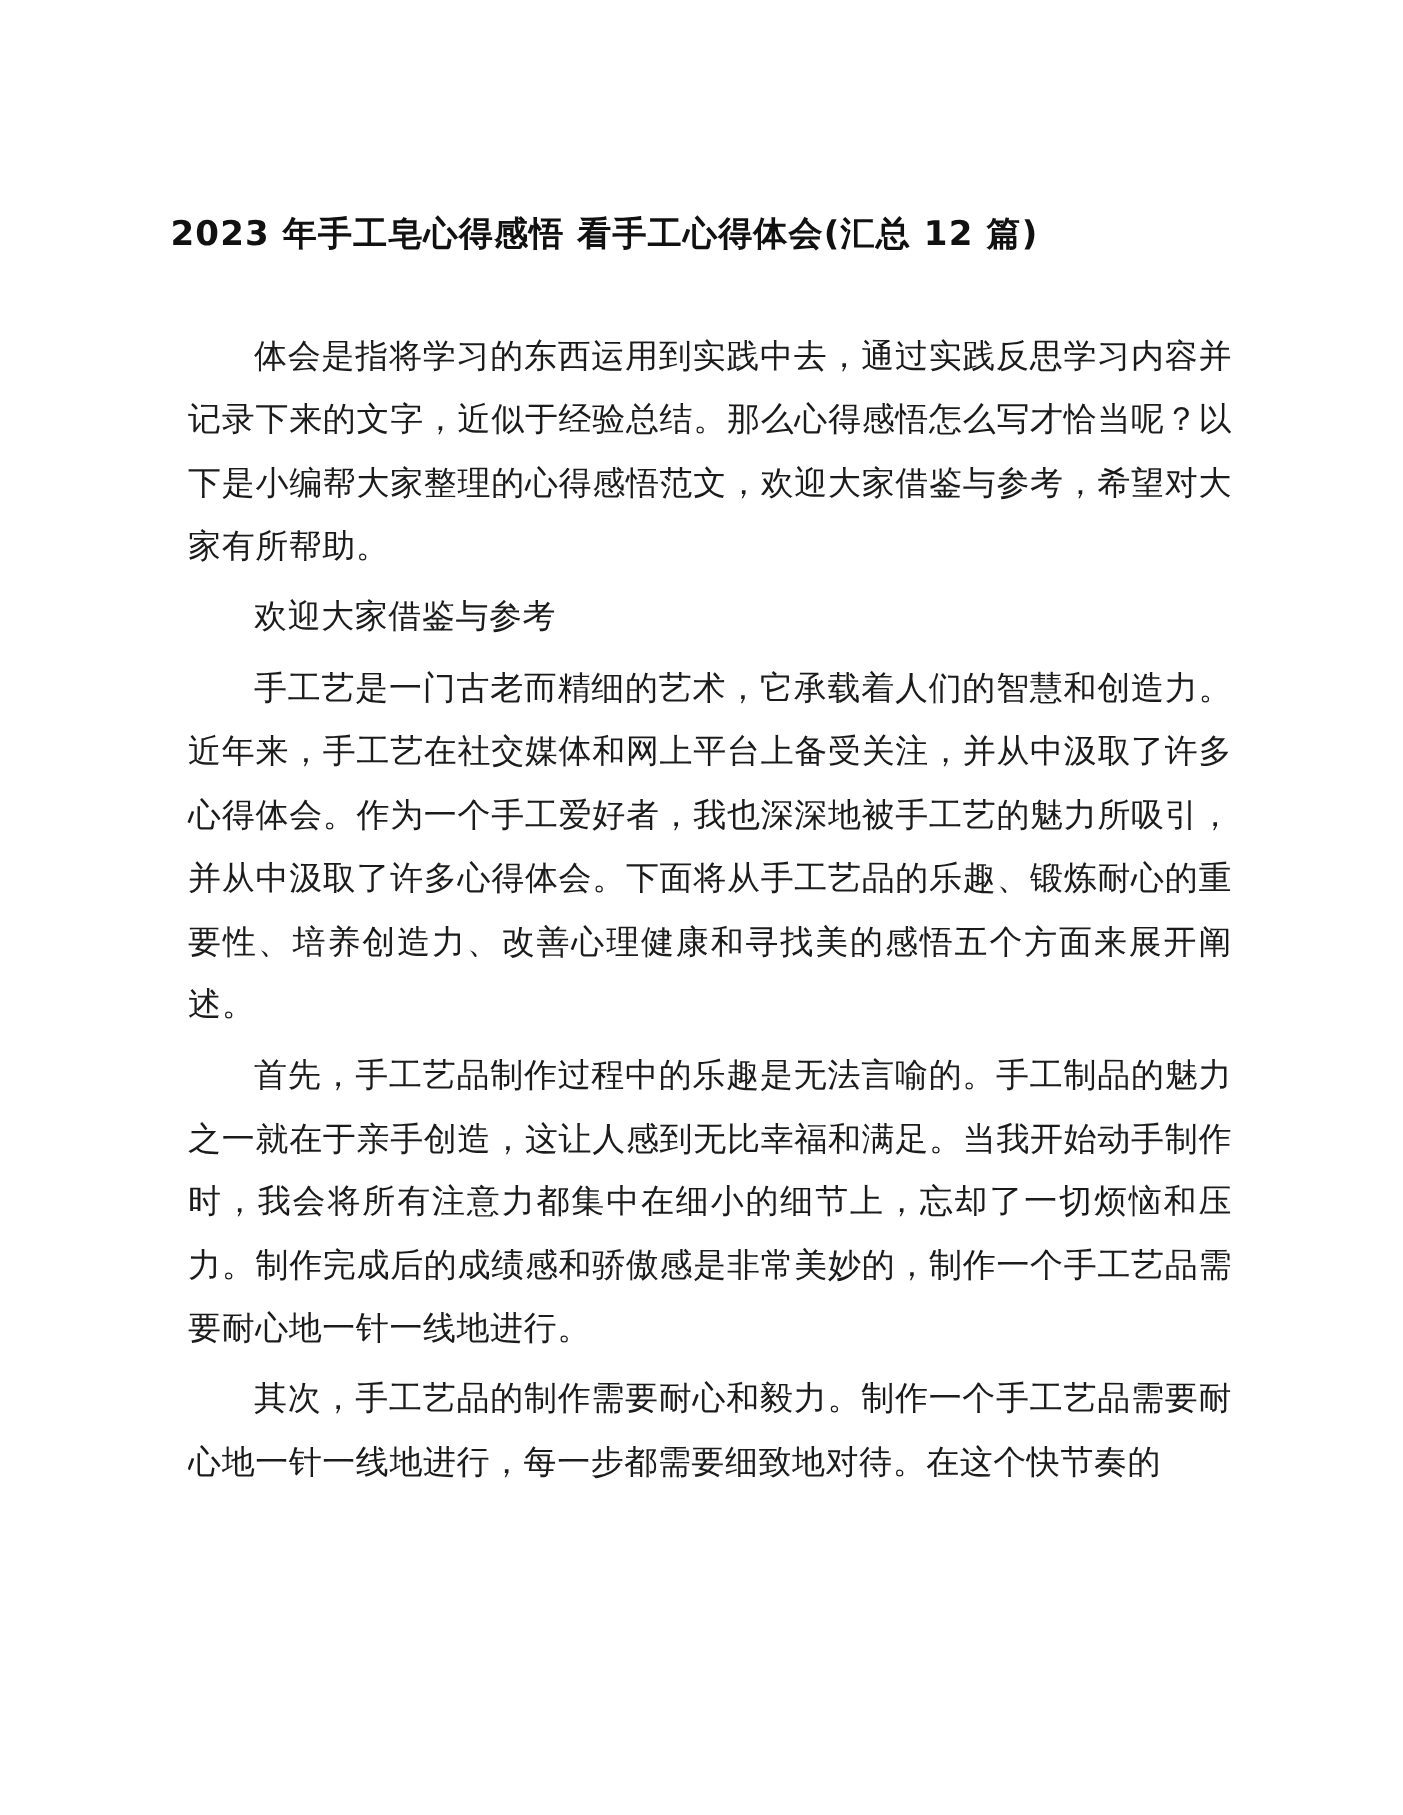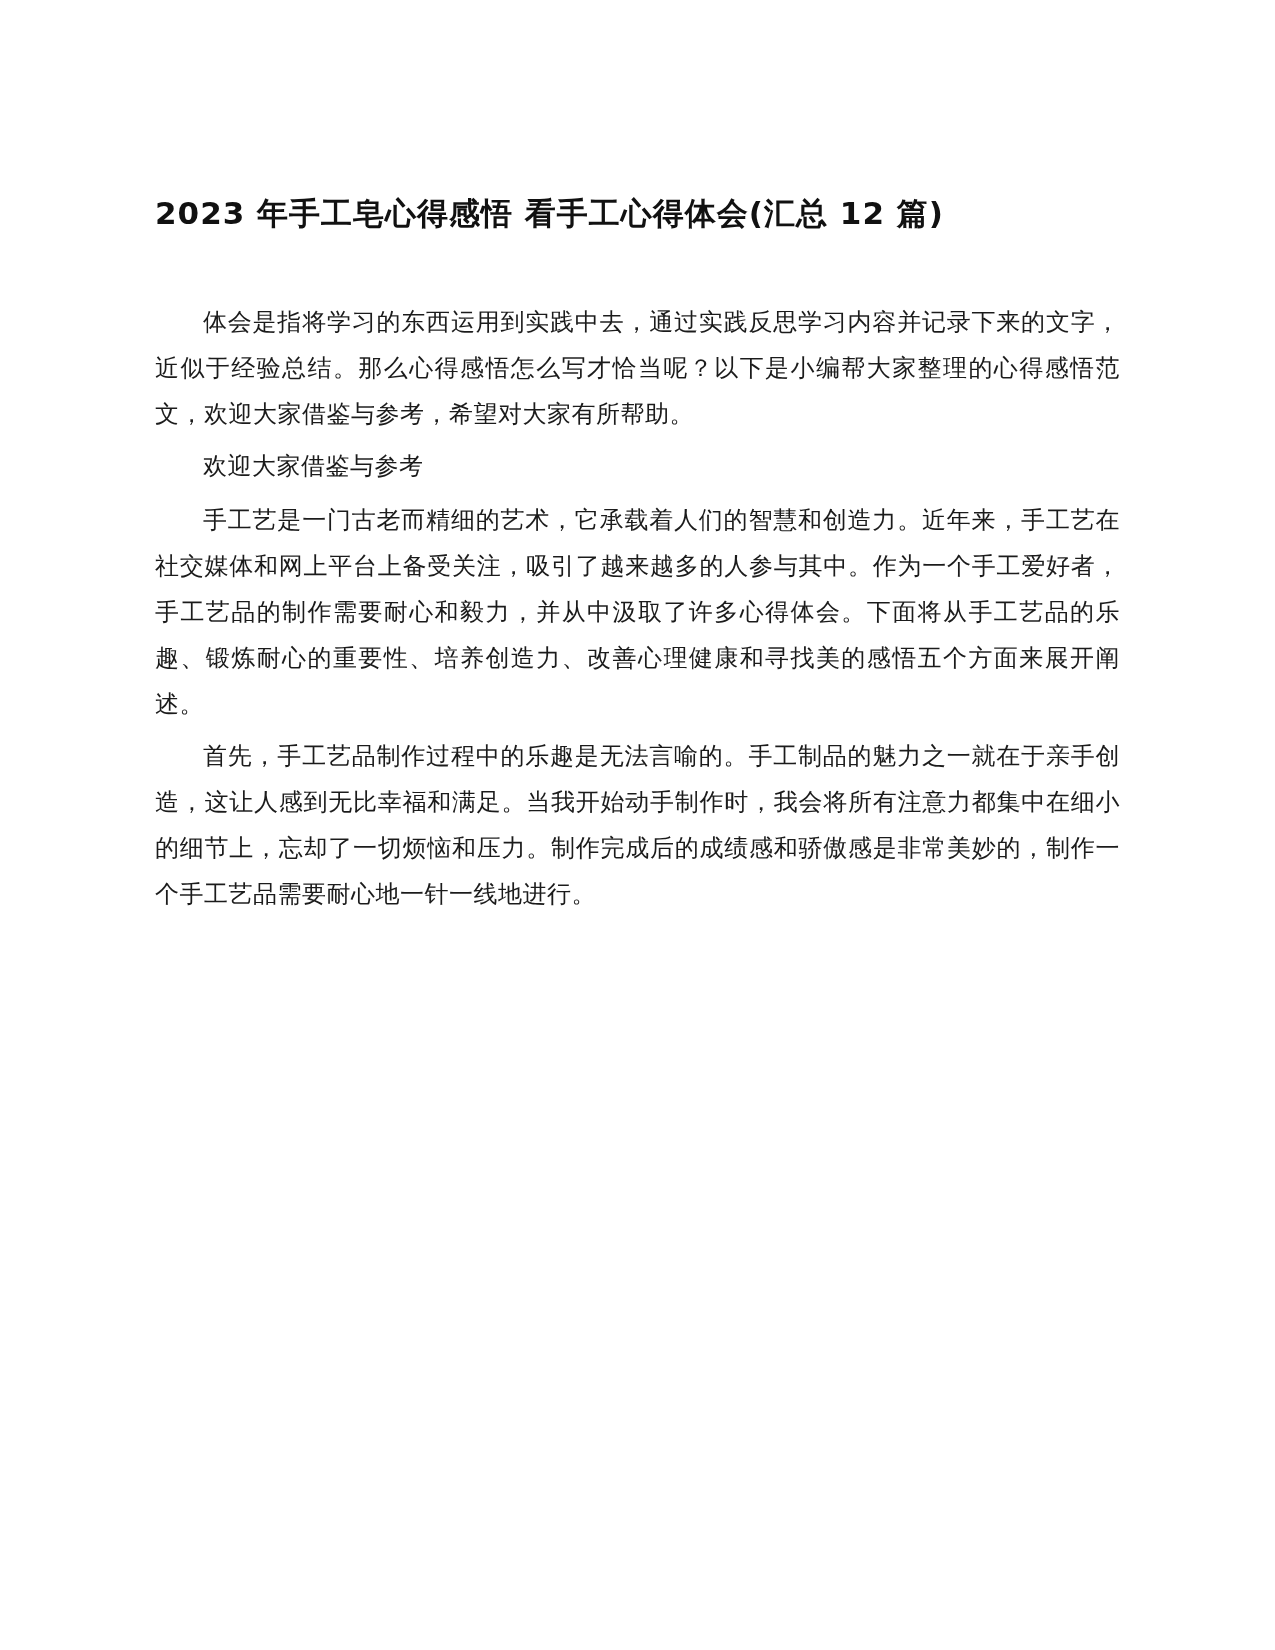--- a/index.html
+++ b/index.html
@@ -21,27 +21,28 @@
   .doc-title {
     font-family: "DejaVu Sans", "Liberation Sans", sans-serif;
     font-size: 31px;
     font-weight: 700;
     letter-spacing: 1px;
     line-height: 1.5;
     margin: 0 0 62px 0;
     color: #111111;
   }
   .para {
-    font-size: 24px;
+    font-size: 30px;
     line-height: 1.92;
     text-align: justify;
     text-justify: inter-ideograph;
-    margin: 0 0 6px 0;
+    margin: 0 0 6px 16px;
     letter-spacing: 0.5px;
     color: #1b1b1b;
+    font-family: Liberation Mono, monospace;
   }
   .para.indent {
     text-indent: 2em;
   }
   .para.sub-heading {
     text-indent: 2em;
     margin-bottom: 8px;
   }
   .para.clipped {
     overflow: hidden;
@@ -51,18 +52,19 @@
 <body>
 
 <div class="page">
 
   <h1 class="doc-title">2023 年手工皂心得感悟 看手工心得体会(汇总 12 篇)</h1>
 
   <p class="para indent">体会是指将学习的东西运用到实践中去，通过实践反思学习内容并记录下来的文字，近似于经验总结。那么心得感悟怎么写才恰当呢？以下是小编帮大家整理的心得感悟范文，欢迎大家借鉴与参考，希望对大家有所帮助。</p>
 
   <p class="para sub-heading">欢迎大家借鉴与参考</p>
 
-  <p class="para indent">手工艺是一门古老而精细的艺术，它承载着人们的智慧和创造力。近年来，手工艺在社交媒体和网上平台上备受关注，吸引了越来越多的人参与其中。作为一个手工爱好者，手工艺品的制作需要耐心和毅力，并从中汲取了许多心得体会。下面将从手工艺品的乐趣、锻炼耐心的重要性、培养创造力、改善心理健康和寻找美的感悟五个方面来展开阐述。</p>
+  <p class="para indent">手工艺是一门古老而精细的艺术，它承载着人们的智慧和创造力。近年来，手工艺在社交媒体和网上平台上备受关注，并从中汲取了许多心得体会。作为一个手工爱好者，我也深深地被手工艺的魅力所吸引，并从中汲取了许多心得体会。下面将从手工艺品的乐趣、锻炼耐心的重要性、培养创造力、改善心理健康和寻找美的感悟五个方面来展开阐述。</p>
 
   <p class="para indent">首先，手工艺品制作过程中的乐趣是无法言喻的。手工制品的魅力之一就在于亲手创造，这让人感到无比幸福和满足。当我开始动手制作时，我会将所有注意力都集中在细小的细节上，忘却了一切烦恼和压力。制作完成后的成绩感和骄傲感是非常美妙的，制作一个手工艺品需要耐心地一针一线地进行。</p>
 
+  <p class="para indent clipped">其次，手工艺品的制作需要耐心和毅力。制作一个手工艺品需要耐心地一针一线地进行，每一步都需要细致地对待。在这个快节奏的</p>
 
 </div>
 
 </body></html>

